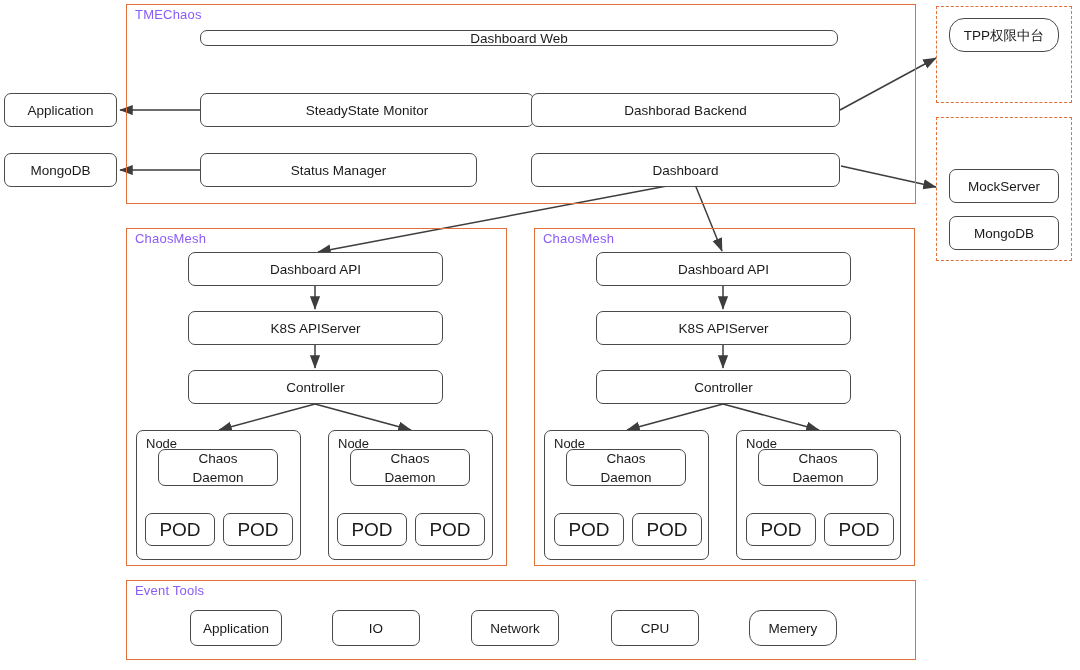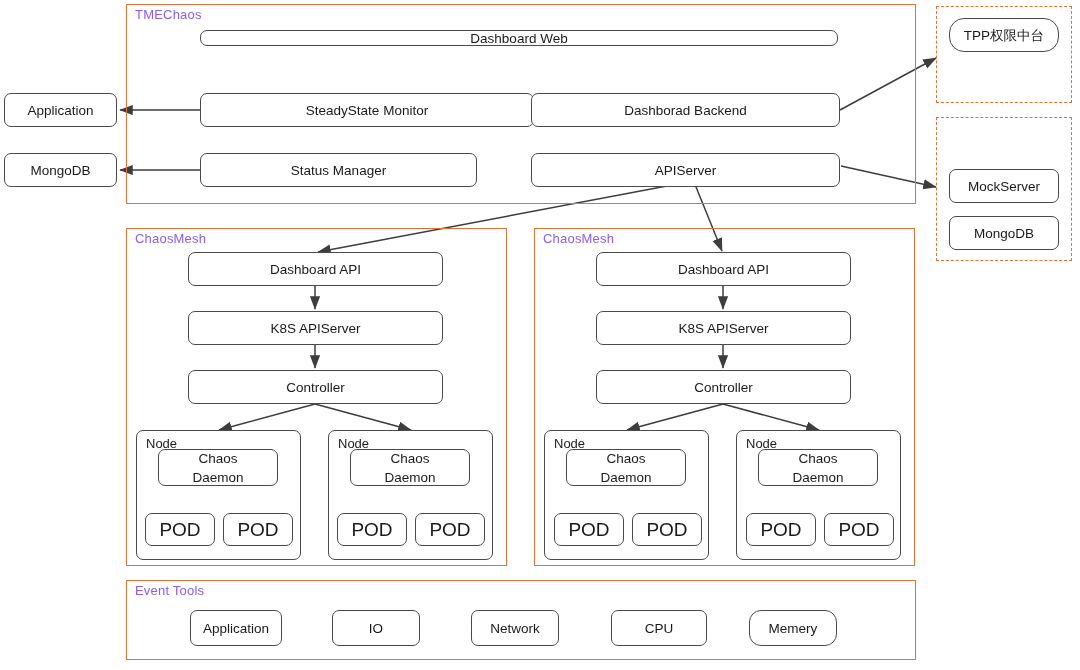--- a/index.html
+++ b/index.html
@@ -132,21 +132,21 @@
   <div class="box" style="left:200px;top:93px;width:334px;height:34px;">
     <span>SteadyState Monitor</span>
   </div>
   <div class="box" style="left:531px;top:93px;width:309px;height:34px;">
     <span>Dashborad Backend</span>
   </div>
   <div class="box" style="left:200px;top:153px;width:277px;height:34px;">
     <span>Status Manager</span>
   </div>
   <div class="box" style="left:531px;top:153px;width:309px;height:34px;">
-    <span>APIServer</span>
+    <span>Dashboard</span>
   </div>
 
   <div class="group dashed" style="left:936px;top:6px;width:136px;height:97px;"></div>
   <div class="box" style="left:949px;top:18px;width:110px;height:34px;border-radius:15px;">
     <span>TPP权限中台</span>
   </div>
 
   <div class="group dashed" style="left:936px;top:117px;width:136px;height:144px;"></div>
   <div class="box" style="left:949px;top:169px;width:110px;height:34px;">
     <span>MockServer</span>
@@ -242,20 +242,20 @@
   </div>
   <div class="box" style="left:190px;top:610px;width:92px;height:36px;">
     <span>Application</span>
   </div>
   <div class="box" style="left:332px;top:610px;width:88px;height:36px;">
     <span>IO</span>
   </div>
   <div class="box" style="left:471px;top:610px;width:88px;height:36px;">
     <span>Network</span>
   </div>
-  <div class="box" style="left:611px;top:610px;width:96px;height:36px;">
+  <div class="box" style="left:611px;top:610px;width:88px;height:36px;">
     <span>CPU</span>
   </div>
   <div class="box" style="left:749px;top:610px;width:88px;height:36px;border-radius:12px;">
     <span>Memery</span>
   </div>
 
 </div>
 
 </body></html>

